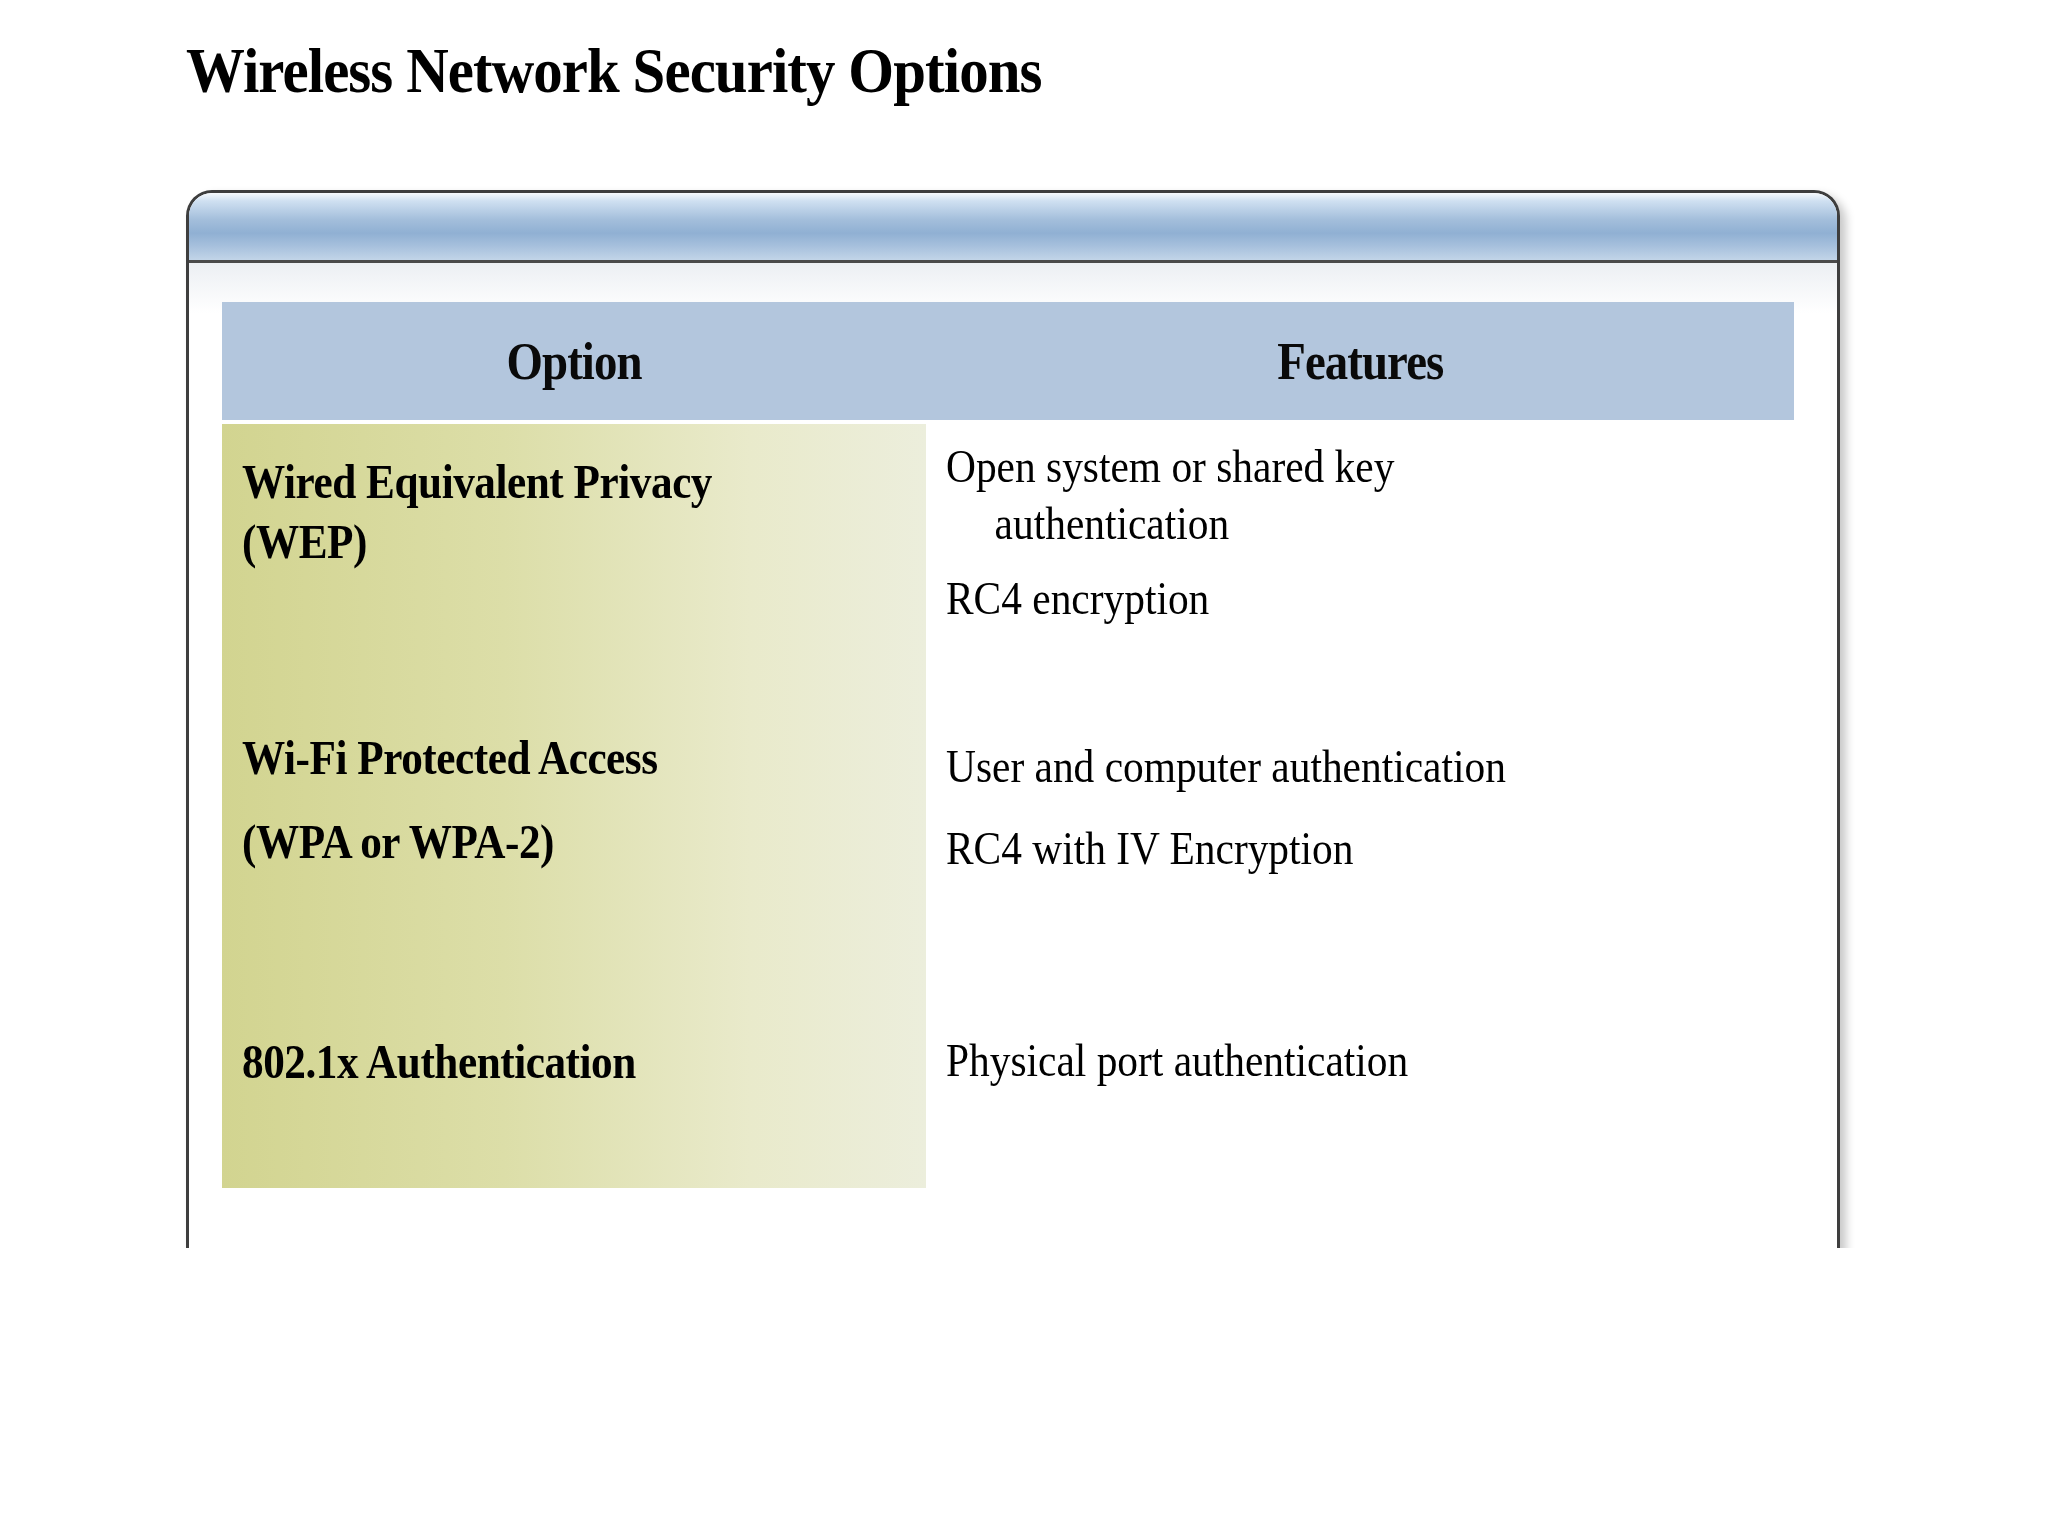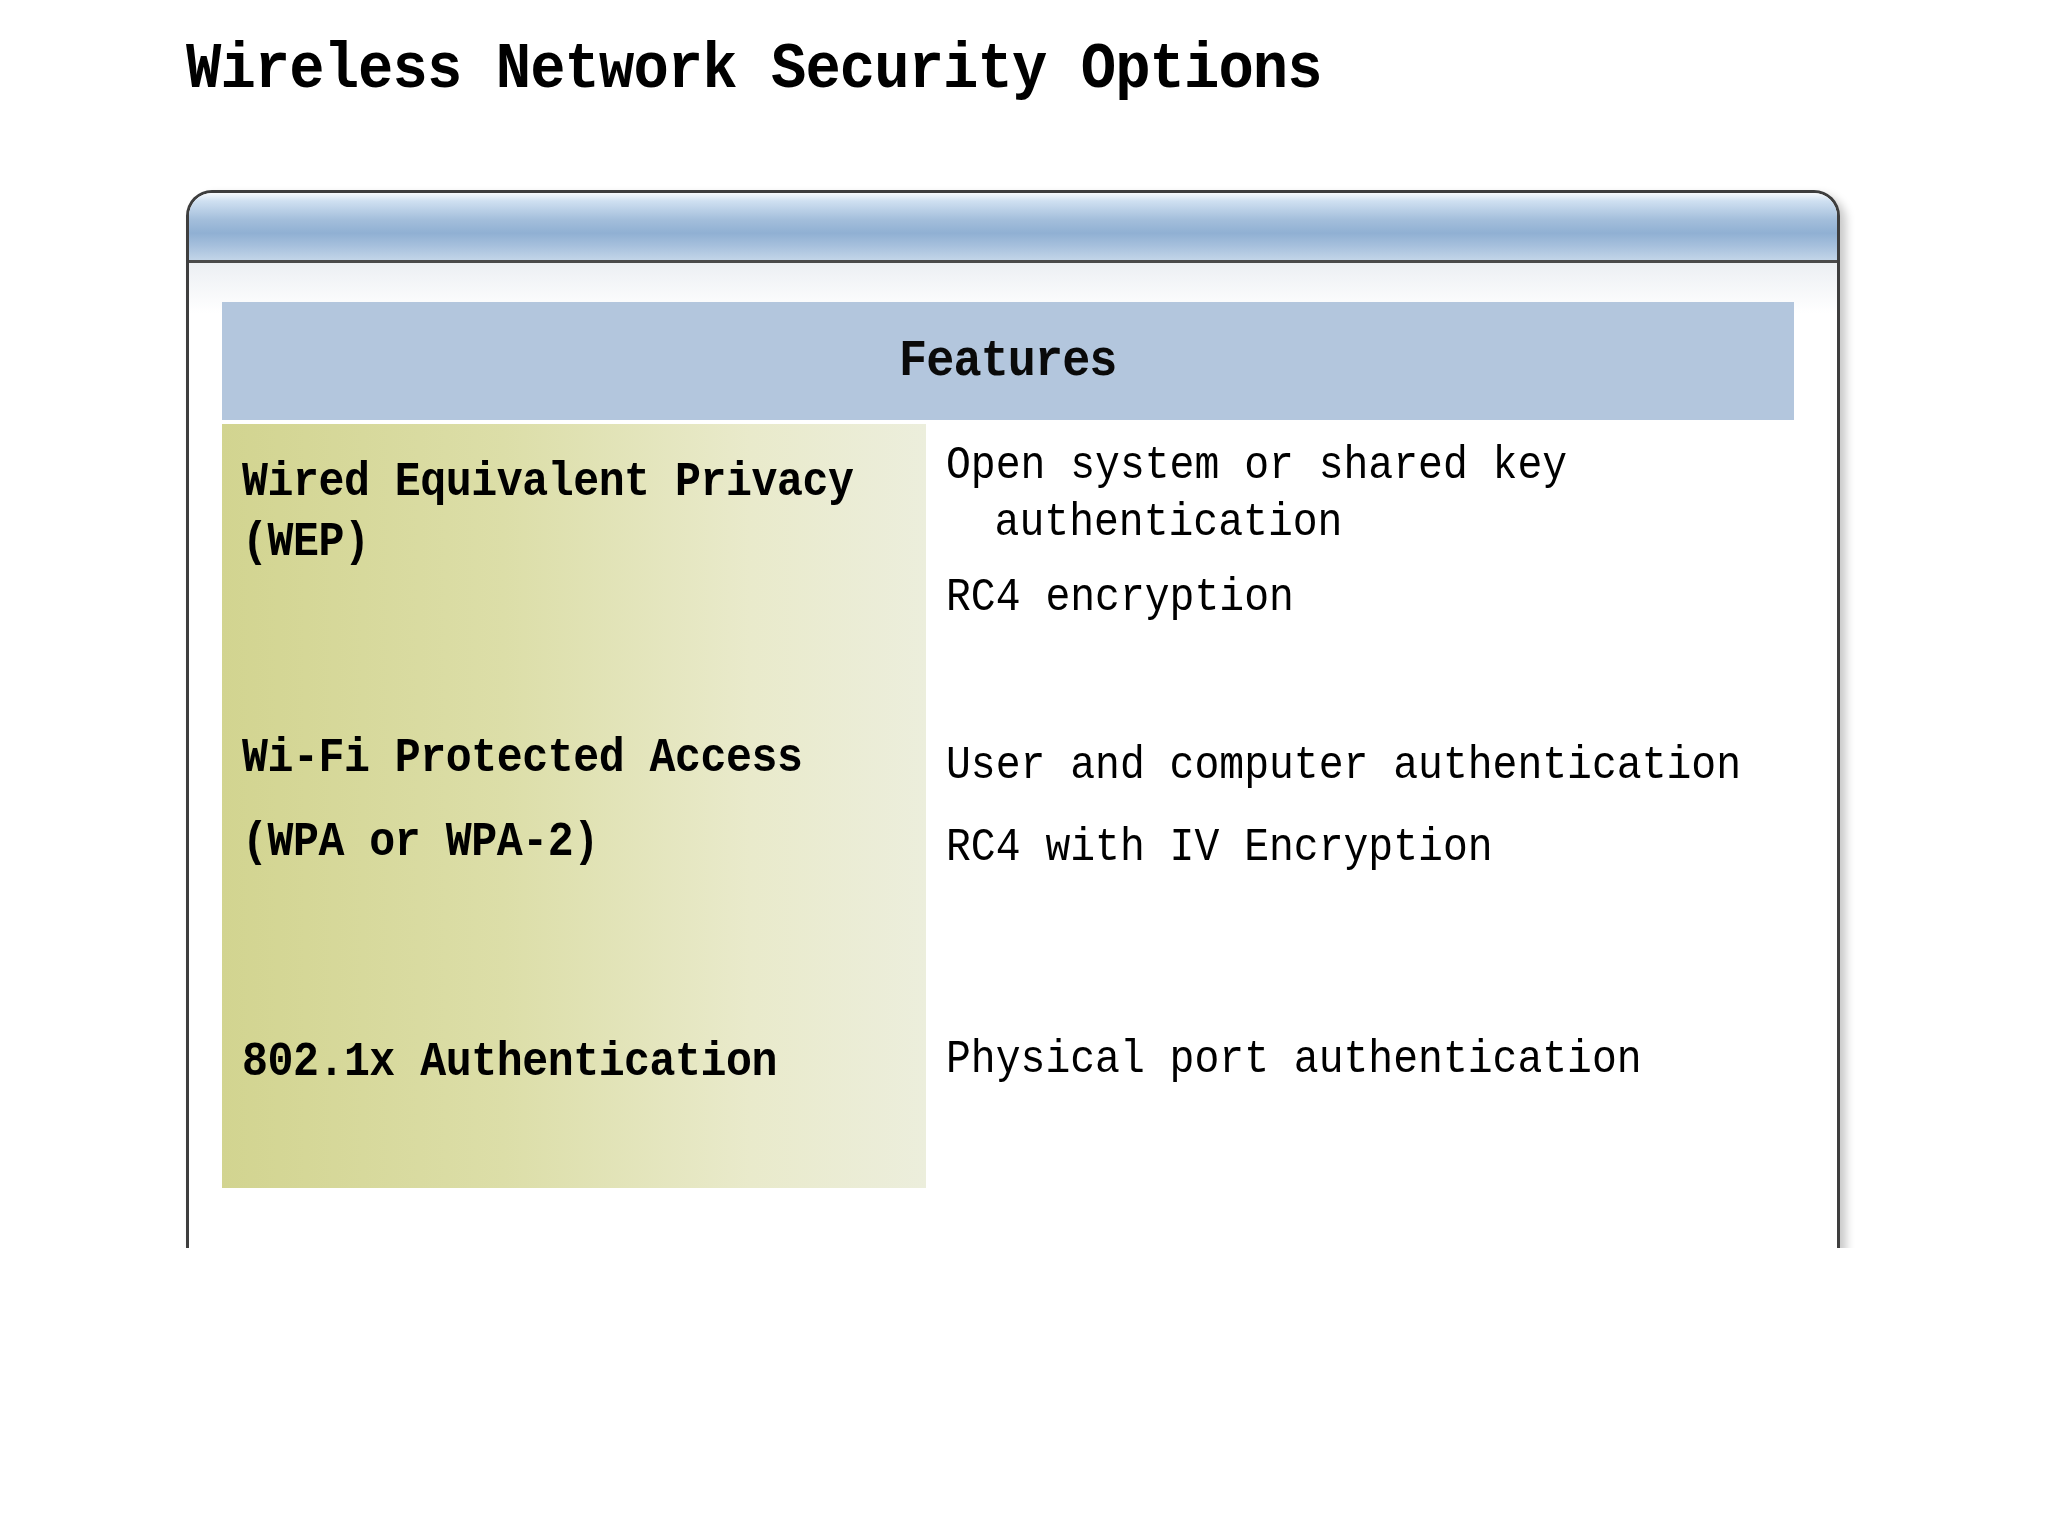--- a/index.html
+++ b/index.html
@@ -1,18 +1,18 @@
 <!DOCTYPE html>
 <html><head>
 <meta charset="utf-8">
 <style>
   html,body{margin:0;padding:0;background:#ffffff;}
   #stage{
     position:relative;width:2048px;height:1248px;overflow:hidden;
-    background:#ffffff;font-family:Liberation Mono, monospace;color:#000;
+    background:#ffffff;font-family:Liberation Serif, serif;color:#000;
   }
   .abs{position:absolute;}
 
   
   #slide-title{
     left:186px;top:34px;
     font-size:64px;font-weight:bold;letter-spacing:-1px;color:#000;
     transform:scaleX(0.92);transform-origin:0 50%;white-space:nowrap;
   }
 
@@ -71,20 +71,23 @@
 <div id="stage">
 
   <div id="slide-title" class="abs">Wireless Network Security Options</div>
 
   <div id="panel" class="abs">
     <div id="panel-gloss" class="abs"></div>
     <div id="panel-fade" class="abs"></div>
   </div>
 
   <div id="table-header" class="abs">
+    <div class="th th-option">
+      <span class="squeeze">Option</span>
+    </div>
     <div class="th th-features">
       <span class="squeeze">Features</span>
     </div>
   </div>
 
   <div id="option-column" class="abs"></div>
 
   <div class="abs opt" style="left:242px;top:452px">
     <div>Wired Equivalent Privacy</div>
     <div>(WEP)</div>

